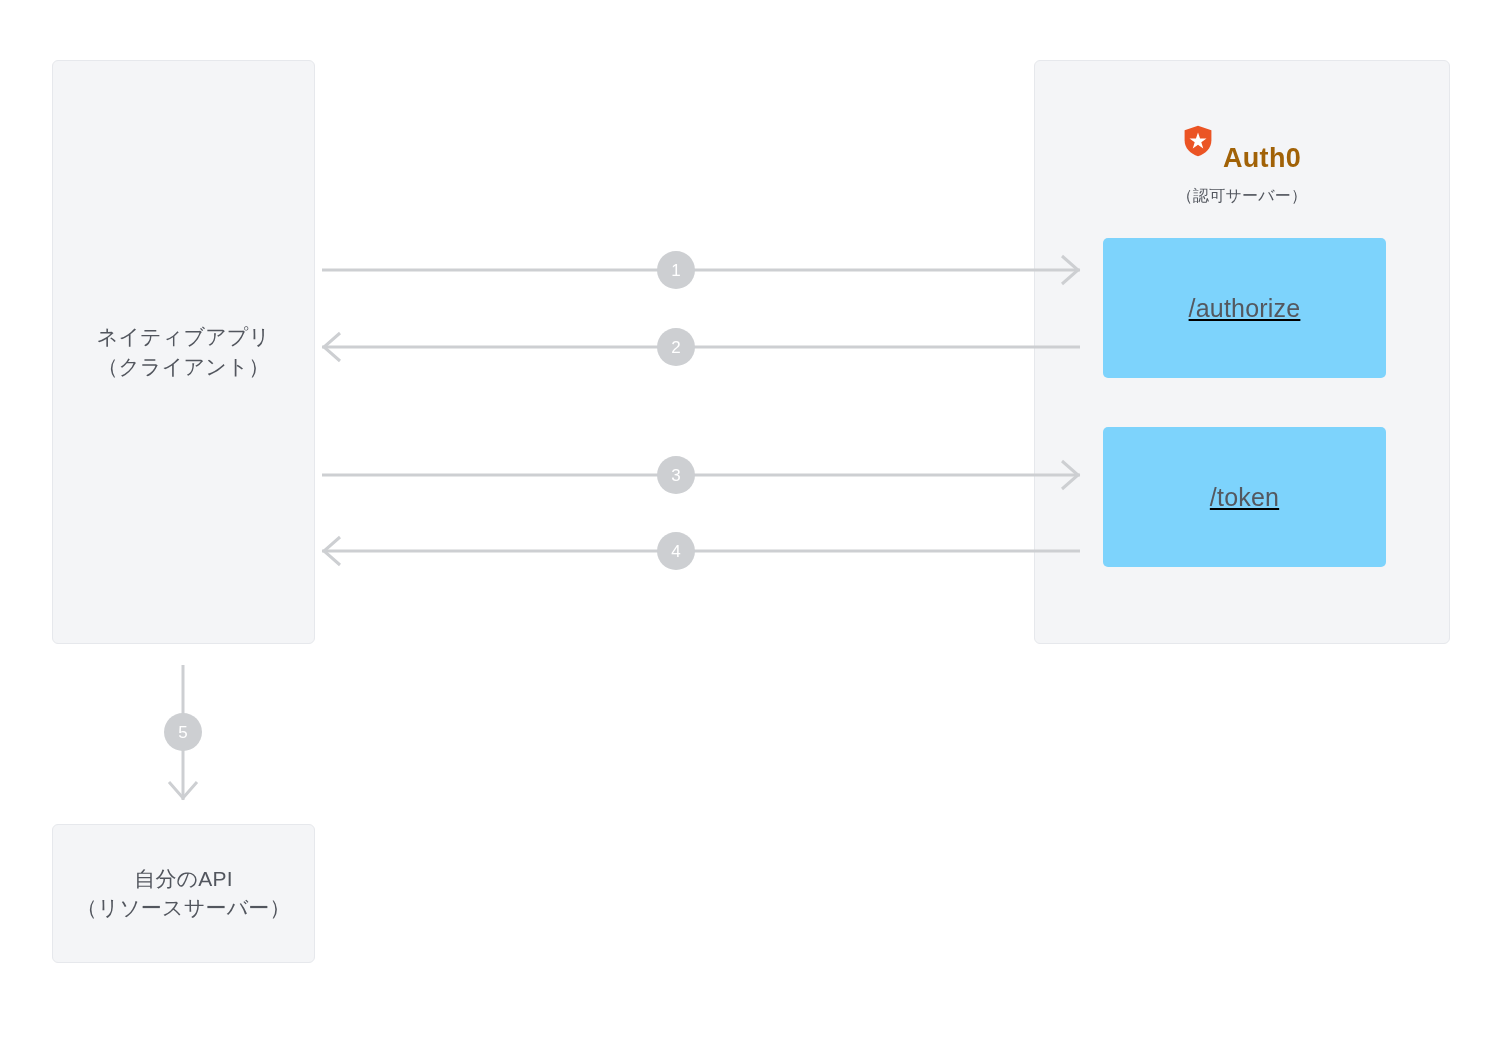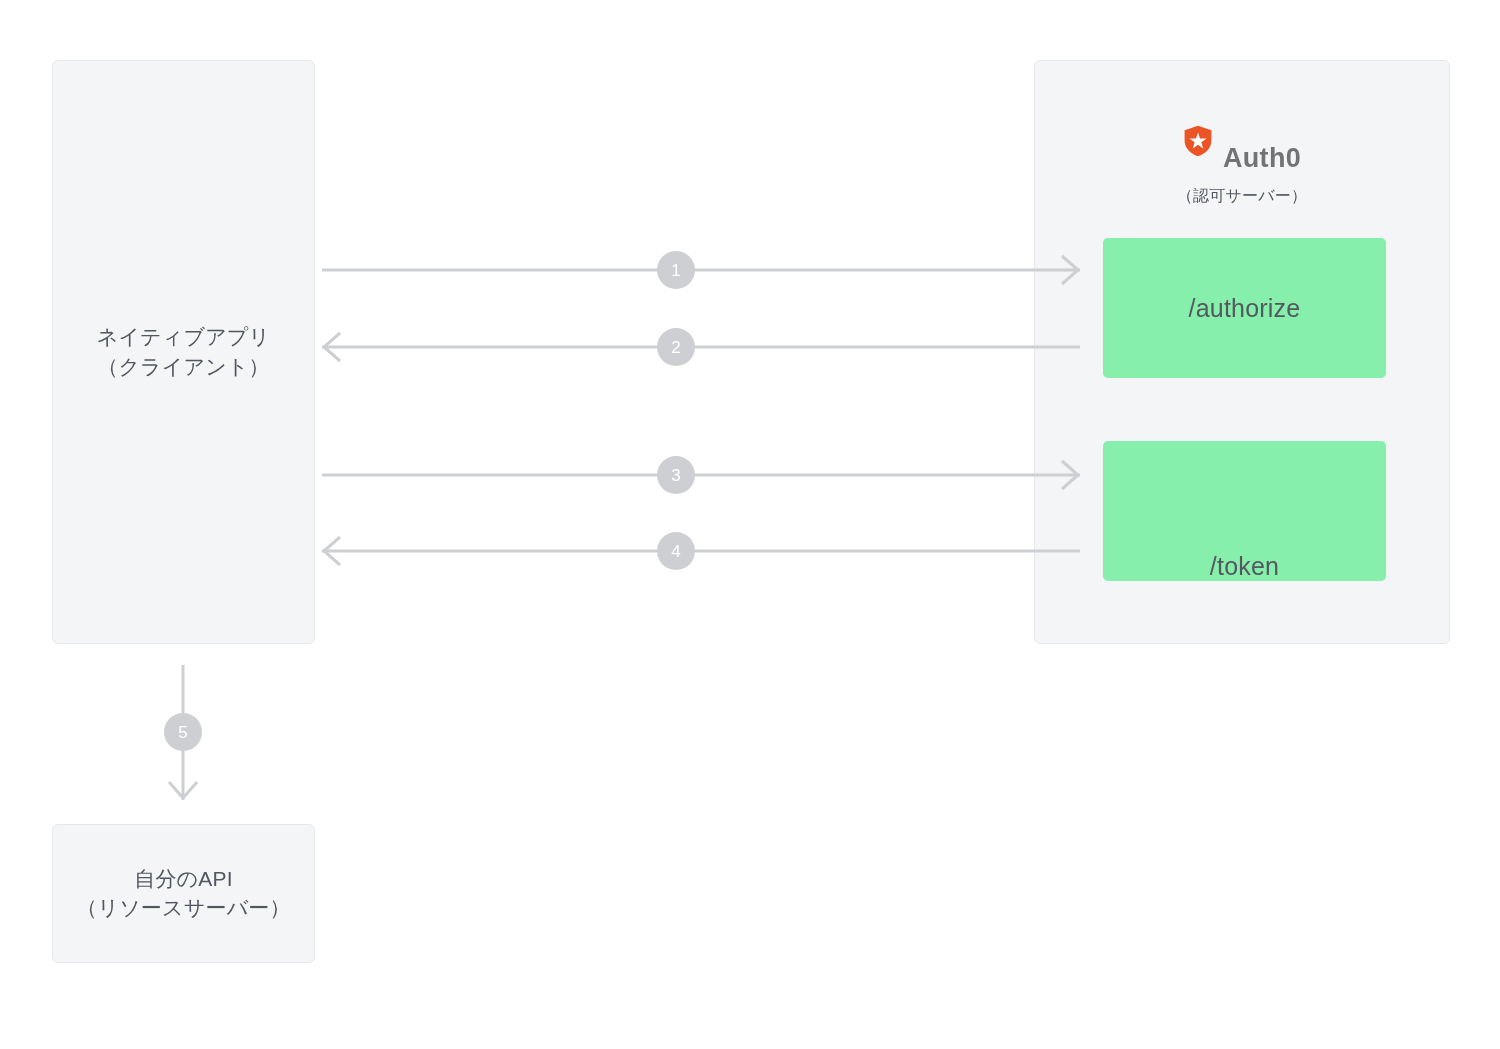--- a/index.html
+++ b/index.html
@@ -85,49 +85,50 @@
     align-items: center;
     justify-content: center;
     gap: 10px;
   }
   #auth0-logo-icon {
     display: block;
     width: 30px;
     height: 32px;
   }
   #auth0-wordmark {
-    color: #737373;
+    color: #a16207;
     font-size: 27px;
     font-weight: bold;
     letter-spacing: 0.3px;
     line-height: 1;
     margin-top: 36px;
   }
   #auth-server-sublabel {
     margin-top: 14px;
     color: #52565e;
     font-size: 16px;
     letter-spacing: 0.2px;
   }
 
   
   .endpoint-card {
     position: absolute;
     left: 68px;
     width: 283px;
     height: 140px;
-    background: #86efac;
+    background: #7dd3fc;
     border-radius: 5px;
     display: flex;
     align-items: center;
     justify-content: center;
     box-sizing: border-box;
+    text-decoration: underline;
   }
   #endpoint-authorize { top: 177px; }
-  #endpoint-token     { top: 380px; align-items: flex-end; }
+  #endpoint-token     { top: 366px; }
 
   .endpoint-label {
     color: #54585f;
     font-size: 25px;
     letter-spacing: 0.2px;
   }
 
   
   #flow-layer {
     position: absolute;

